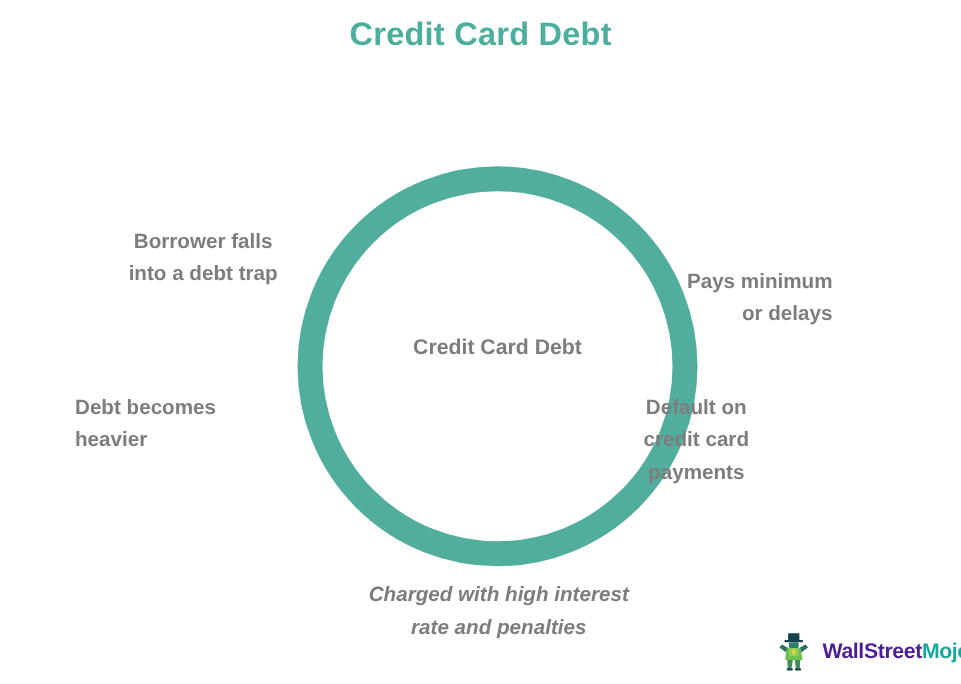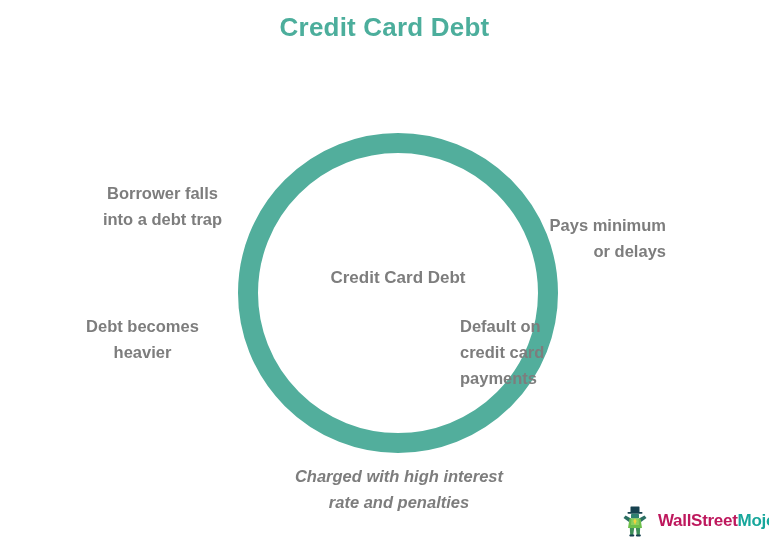--- a/index.html
+++ b/index.html
@@ -84,34 +84,34 @@
     left: 460px;
     top: 172px;
     width: 206px;
     text-align: right;
     margin-top: 40px;
   }
   .label-right-bottom {
     left: 460px;
     top: 313px;
     width: 194px;
-    text-align: left;
+    text-align: center;
   }
   .label-bottom {
     left: 249px;
     top: 463px;
     width: 300px;
     text-align: center;
     font-style: italic;
   }
   .label-left-bottom {
     left: 60px;
     top: 313px;
     width: 165px;
-    text-align: center;
+    text-align: left;
   }
   .label-left-top {
     left: 80px;
     top: 180px;
     width: 165px;
     text-align: center;
   }
 
   
   .logo {
@@ -130,21 +130,21 @@
     display: block;
   }
   .logo-text {
     font-size: 17px;
     font-weight: bold;
     letter-spacing: -0.3px;
     line-height: 20px;
     white-space: nowrap;
   }
   .logo-text .wall {
-    color: #be185d;
+    color: #4c1d95;
   }
   .logo-text .mojo {
     color: #18a79c;
   }
 </style>
 </head>
 <body>
 
 <div id="canvas">
 

